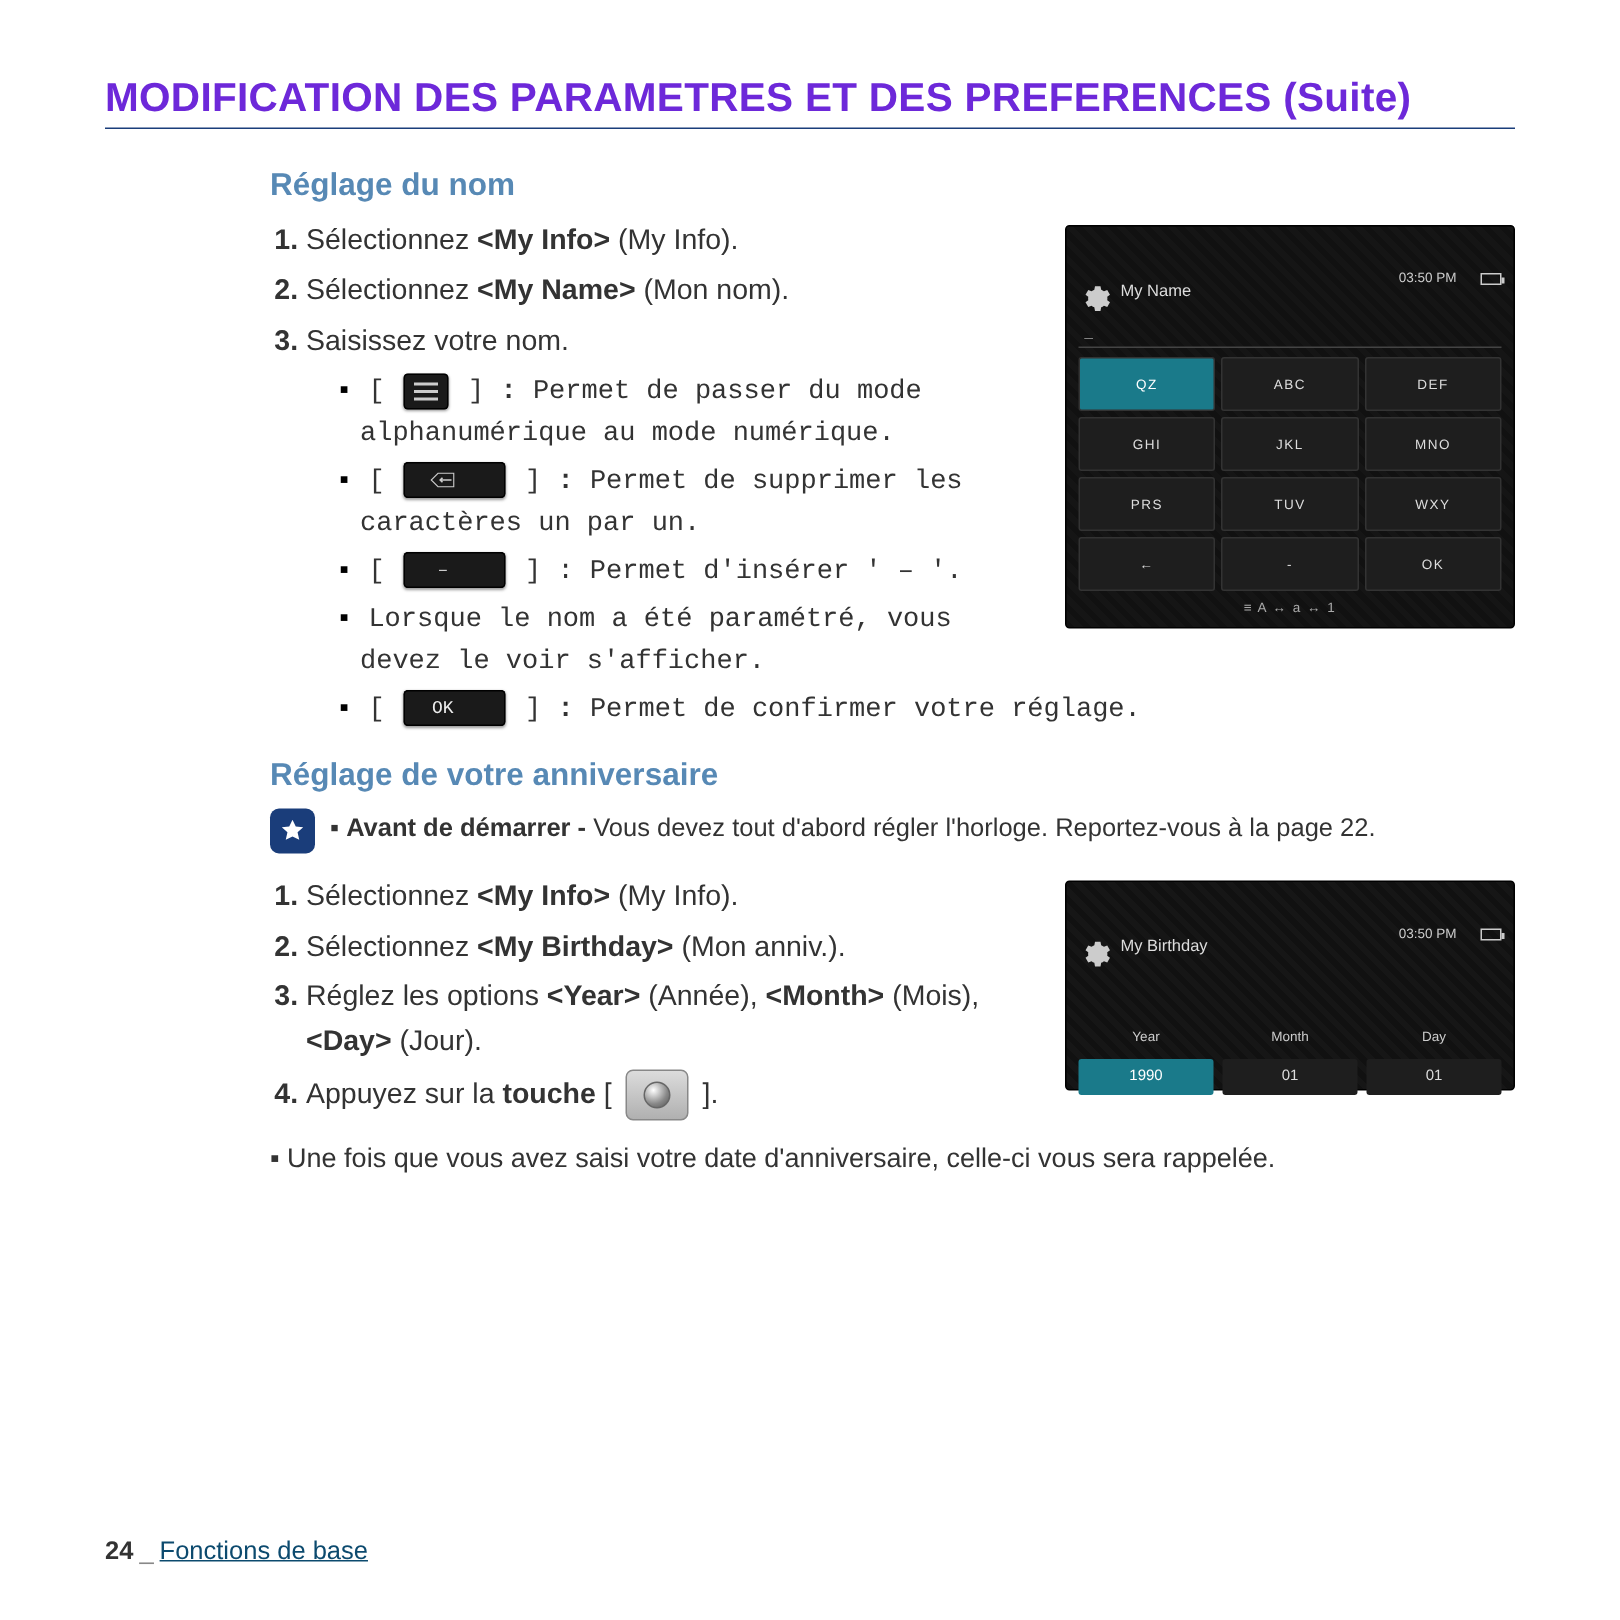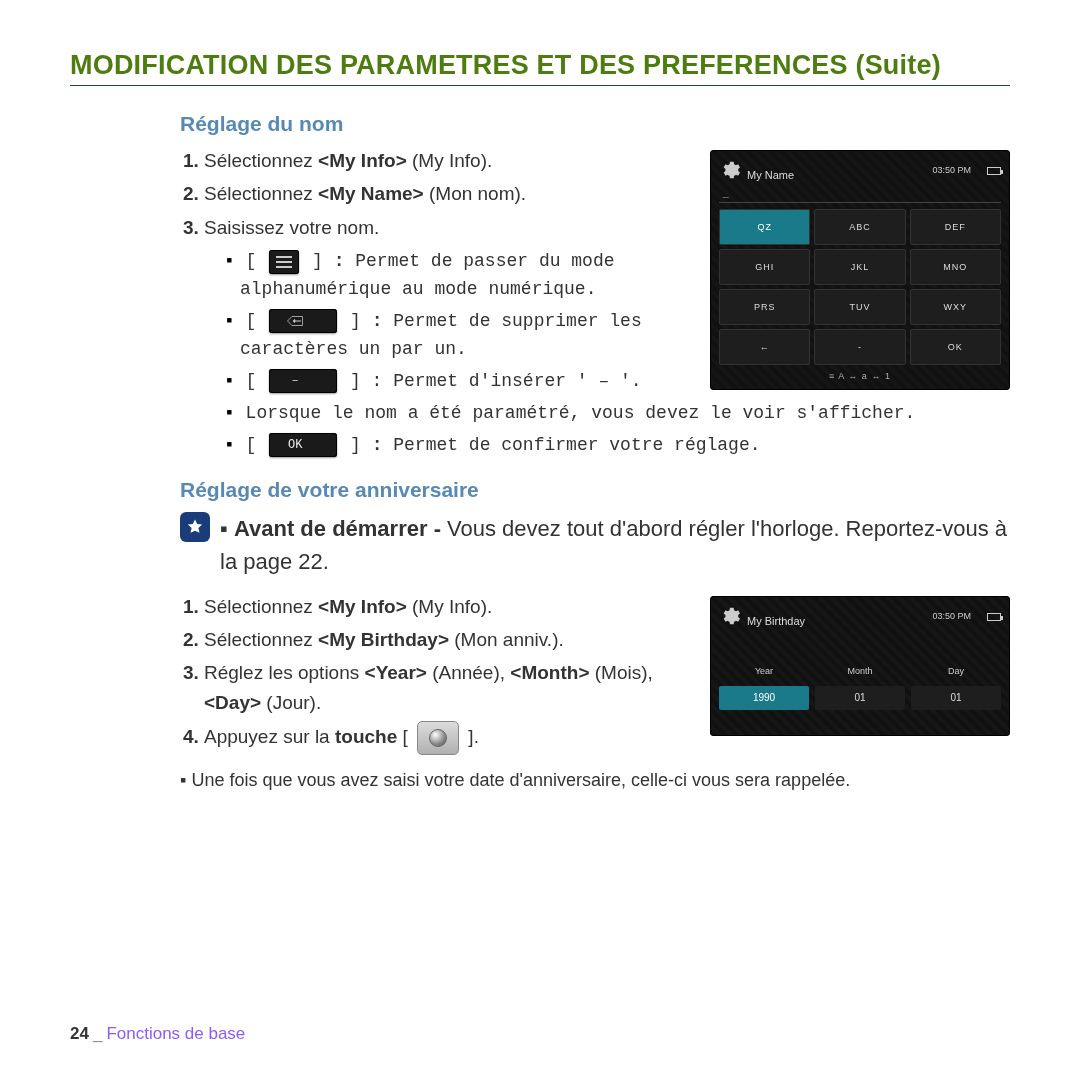--- a/index.html
+++ b/index.html
@@ -11,21 +11,21 @@
     background: #ffffff;
     font-family: Arial, Helvetica, sans-serif;
     color: #333;
   }
   .page {
     padding: 50px 70px 30px 70px;
     position: relative;
     height: 100%;
   }
   h1.page-title {
-    color: #4d7c0f;
+    color: #6d28d9;
     font-size: 27px;
     font-weight: bold;
     margin: 0 0 4px 0;
     letter-spacing: 0.2px;
   }
   .title-underline {
     border-bottom: 1.5px solid #1a3d7a;
     margin-bottom: 26px;
   }
   h2.section-heading {
@@ -109,21 +109,21 @@
     color: #fff;
     vertical-align: top;
     margin-right: 10px;
     flex-shrink: 0;
   }
   .star-box svg { width: 18px; height: 18px; }
   .tip-row {
     display: flex;
     align-items: flex-start;
     margin: 8px 0 14px 110px;
-    font-size: 22px;
+    font-size: 17px;
     line-height: 1.5;
   }
   .tip-row .tip-text { flex: 1; }
   .tip-row .tip-text .bold { font-weight: bold; }
   .touche-btn {
     display: inline-flex;
     align-items: center;
     justify-content: center;
     width: 42px; height: 34px;
     vertical-align: middle;
@@ -156,22 +156,23 @@
     position: relative;
   }
   .device .dev-header {
     display: flex;
     align-items: center;
     justify-content: space-between;
     margin-bottom: 6px;
   }
   .device .dev-header .left {
     display: flex;
-    align-items: flex-end;
+    align-items: flex-start;
     gap: 6px;
+    margin-top: 29px;
   }
   .device .dev-header .left .gear {
     width: 22px; height: 22px;
   }
   .device .dev-header .right {
     font-size: 9px;
     color: #ccc;
     display: flex;
     align-items: flex-end;
     gap: 16px;
@@ -261,21 +262,21 @@
 
   .page-footer {
     position: absolute;
     bottom: 36px;
     left: 70px;
     font-size: 17px;
     color: #444;
   }
   .page-footer .pn { font-weight: bold; color: #333; }
   .page-footer .sep { color: #888; padding: 0 4px; }
-  .page-footer .ft { color: #8b5cf6; }
+  .page-footer .ft { color: #0c4a6e; text-decoration: underline; }
   .clearfix::after { content:""; display:block; clear:both; }
   .note-line {
     margin: 8px 0 0 110px;
     font-size: 18px;
     line-height: 1.5;
   }
   .note-line::before { content:"▪ "; }
 </style>
 </head>
 <body>

